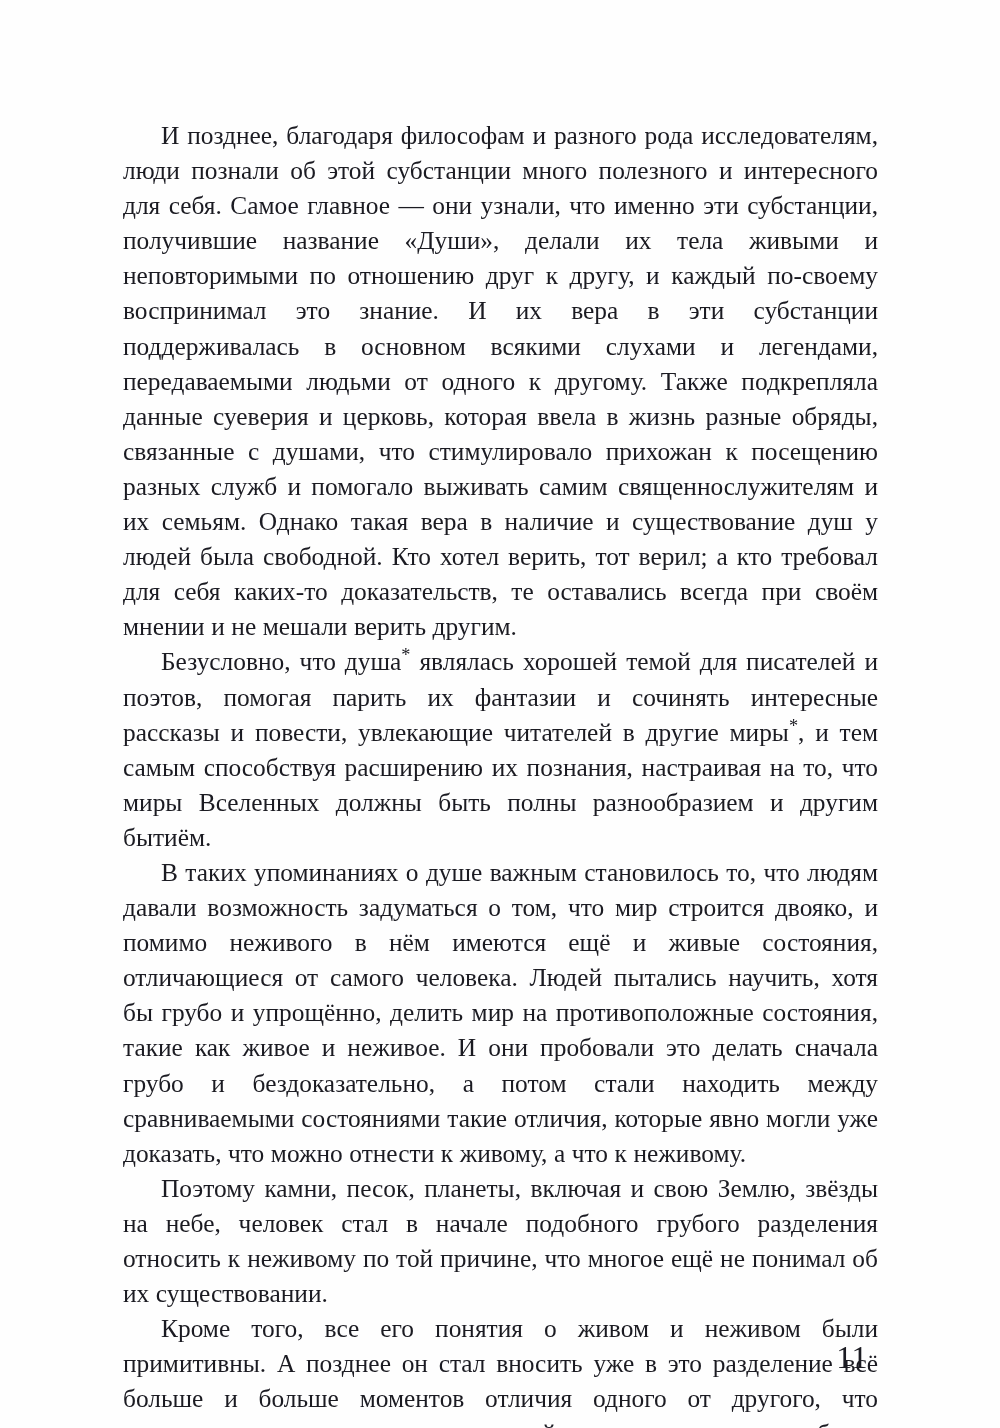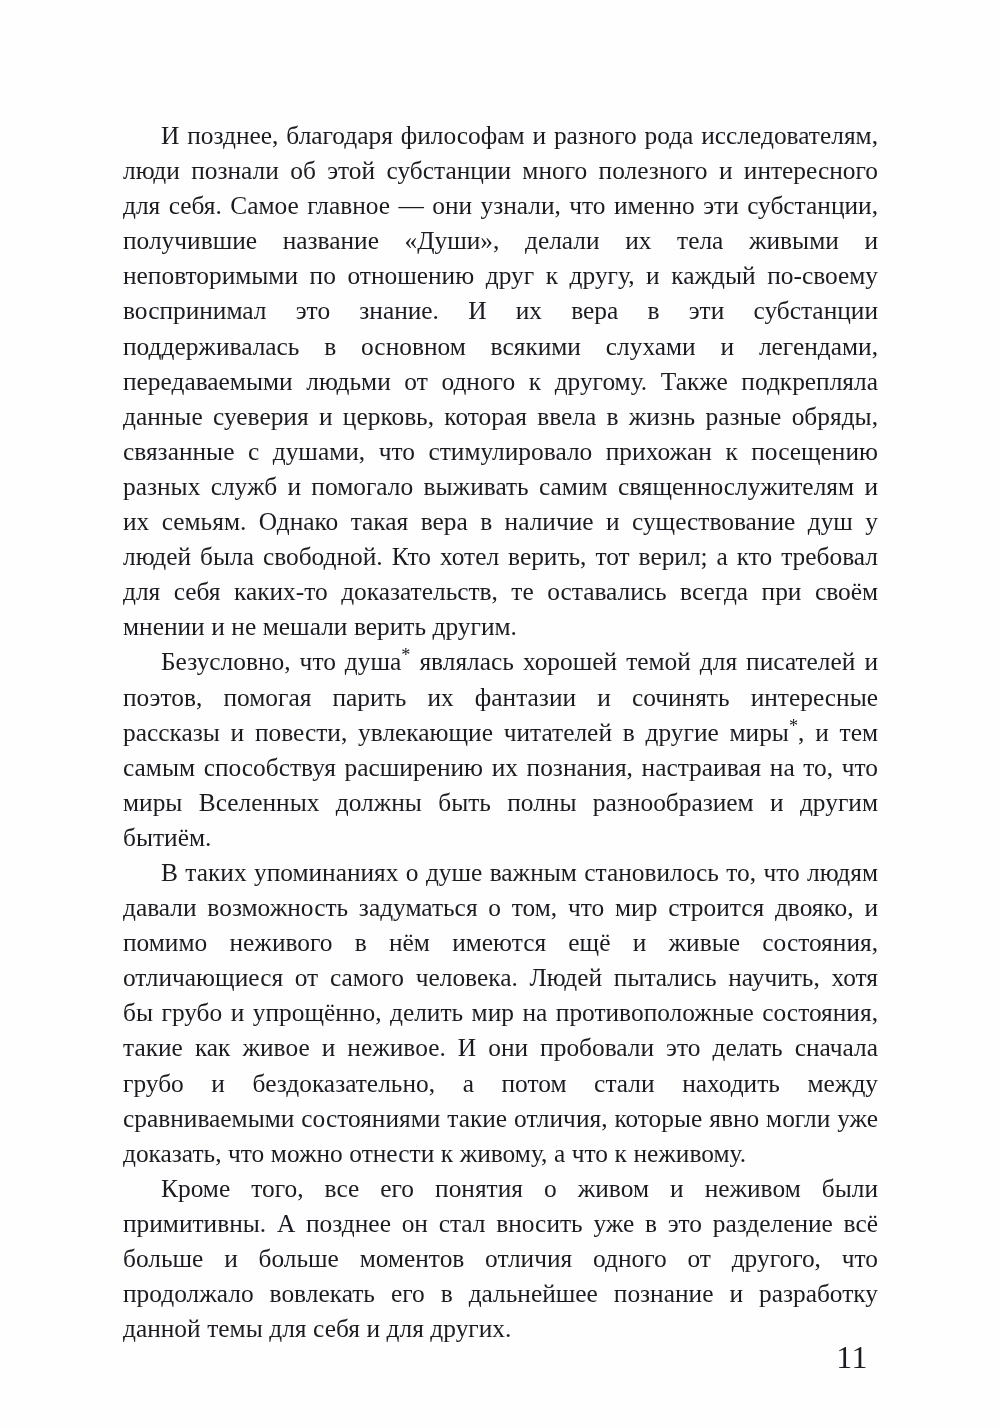--- a/index.html
+++ b/index.html
@@ -65,19 +65,20 @@
 </style>
 </head>
 <body>
 
 <div class="page" style="background: rgb(254, 254, 254);">
 
   <div class="text-block">
     <p class="para" style="color: rgb(27, 27, 34);">И позднее, благодаря философам и разного рода исследователям, люди познали об этой субстанции много полезного и интересного для себя. Самое главное — они узнали, что именно эти субстанции, получившие название «Души», делали их тела живыми и неповторимыми по отношению друг к другу, и каждый по-своему воспринимал это знание. И их вера в эти субстанции поддерживалась в основном всякими слухами и легендами, передаваемыми людьми от одного к другому. Также подкрепляла данные суеверия и церковь, которая ввела в жизнь разные обряды, связанные с душами, что стимулировало прихожан к посещению разных служб и помогало выживать самим священнослужителям и их семьям. Однако такая вера в наличие и существование душ у людей была свободной. Кто хотел верить, тот верил; а кто требовал для себя каких-то доказательств, те оставались всегда при своём мнении и не мешали верить другим.</p>
     <p class="para" style="color: rgb(27, 27, 34);">Безусловно, что <span class="bold-term">душа</span><span class="footnote-mark">*</span> являлась хорошей темой для писателей и поэтов, помогая парить их фантазии и сочинять интересные рассказы и повести, увлекающие читателей в другие <span class="bold-term">миры</span><span class="footnote-mark">*</span>, и тем самым способствуя расширению их познания, настраивая на то, что миры Вселенных должны быть полны разнообразием и другим бытиём.</p>
     <p class="para" style="color: rgb(27, 27, 34);">В таких упоминаниях о душе важным становилось то, что людям давали возможность задуматься о том, что мир строится двояко, и помимо неживого в нём имеются ещё и живые состояния, отличающиеся от самого человека. Людей пытались научить, хотя бы грубо и упрощённо, делить мир на противоположные состояния, такие как живое и неживое. И они пробовали это делать сначала грубо и бездоказательно, а потом стали находить между сравниваемыми состояниями такие отличия, которые явно могли уже доказать, что можно отнести к живому, а что к неживому.</p>
+    <p class="para" style="color: rgb(27, 27, 34);">Поэтому камни, песок, планеты, включая и свою Землю, звёзды на небе, человек стал в начале подобного грубого разделения относить к неживому по той причине, что многое ещё не понимал об их существовании.</p>
     <p class="para" style="color: rgb(27, 27, 34);">Кроме того, все его понятия о живом и неживом были примитивны. А позднее он стал вносить уже в это разделение всё больше и больше моментов отличия одного от другого, что продолжало вовлекать его в дальнейшее познание и разработку данной темы для себя и для других.</p>
 
   </div>
 
   <div class="page-number" style="color: rgb(27, 27, 34);">11</div>
 
 </div>
 
 </body></html>

